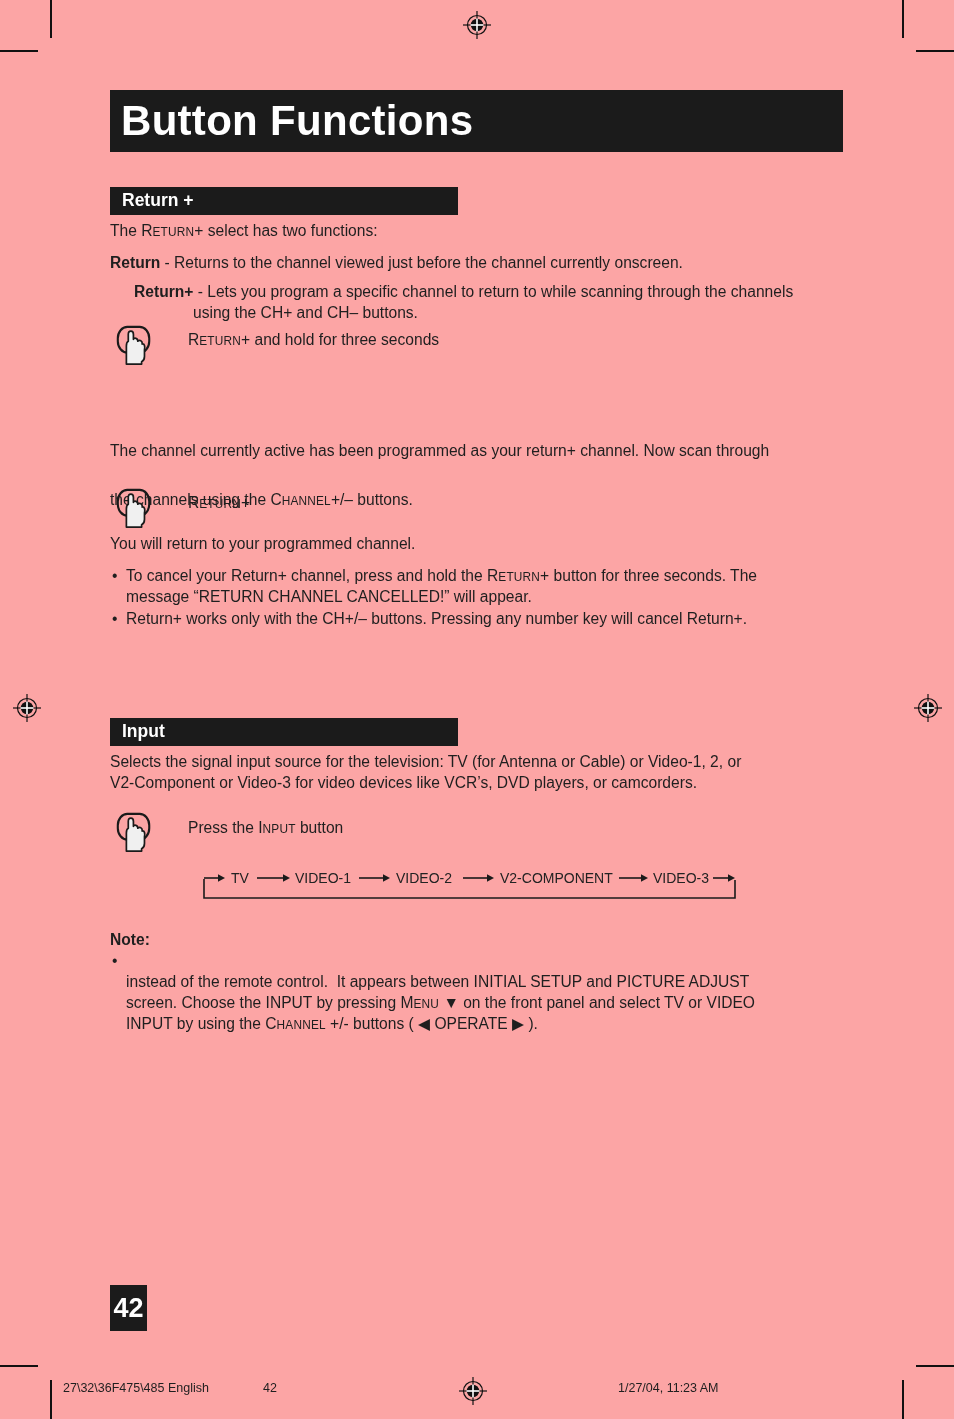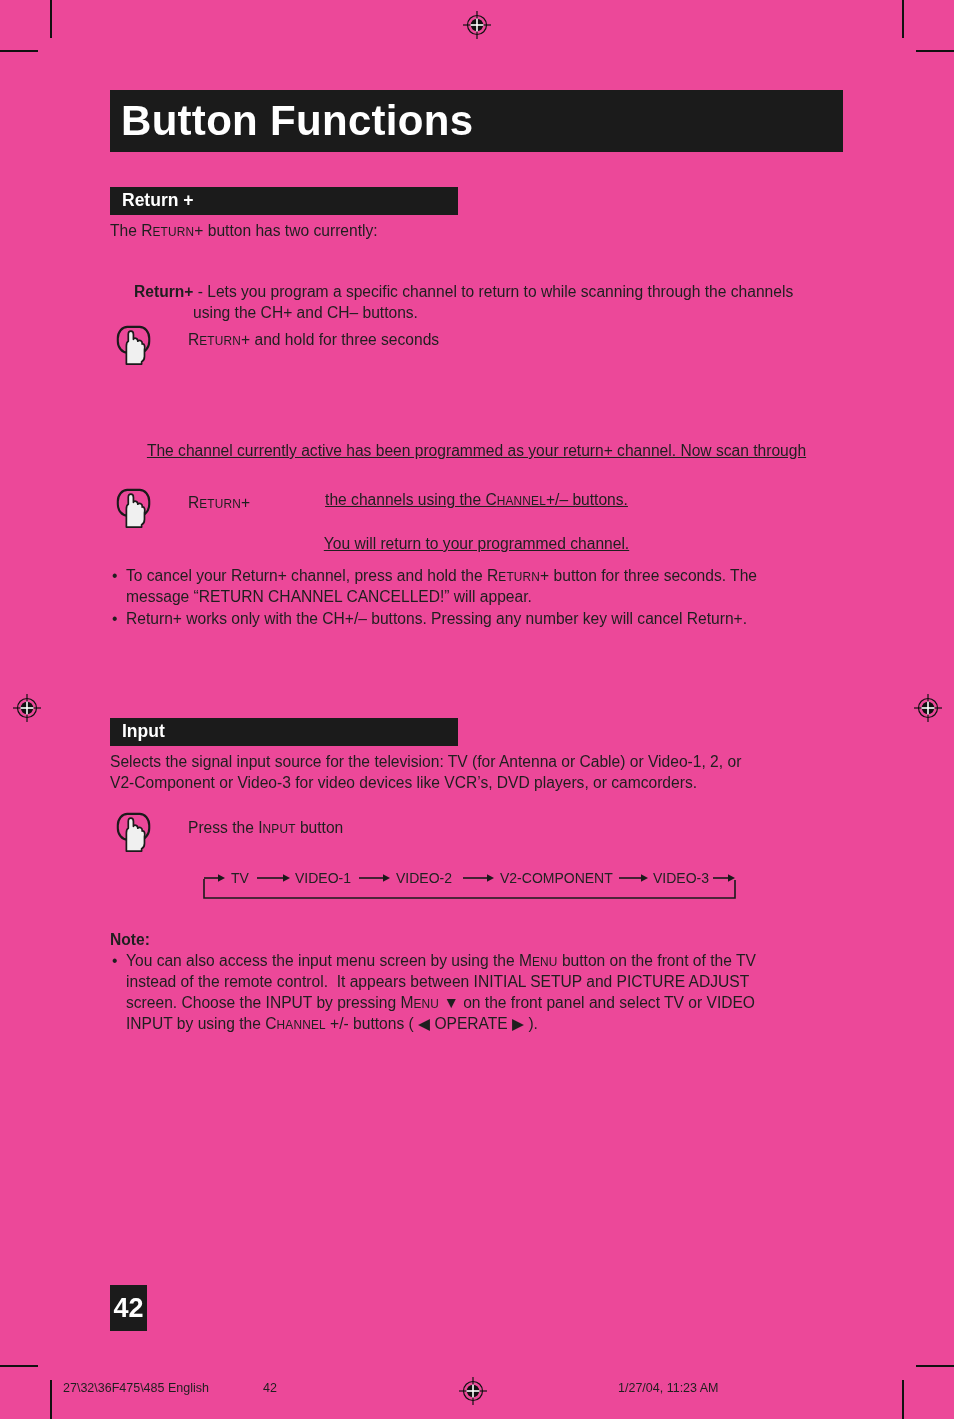--- a/index.html
+++ b/index.html
@@ -1,24 +1,24 @@
 <!DOCTYPE html>
 <html><head>
 <meta charset="utf-8">
 <style>
   html,body{margin:0;padding:0;background:#ffffff;}
-  .page{position:relative;width:954px;height:1419px;background:#ec4899;overflow:hidden;
+  .page{position:relative;width:954px;height:1419px;background:#fca5a5;overflow:hidden;
         font-family:"Liberation Sans",sans-serif;color:#1f1f1f;}
   .abs{position:absolute;}
   .banner{background:#1b1b1b;color:#ffffff;box-sizing:border-box;}
   .title-banner{left:110px;top:90px;width:733px;height:62px;font-size:42px;font-weight:bold;
                 line-height:62px;padding-left:11px;letter-spacing:.3px;}
   .sec-banner{width:348px;height:28px;font-size:17.5px;font-weight:bold;line-height:27px;padding-left:12px;}
   .txt{font-size:15.6px;line-height:20px;white-space:pre;color:#1f1f1f;}
-  .center{left:110px;width:733px;text-align:center;text-decoration:underline;}
+  .center{left:110px;width:733px;}
   .sc{font-size:.76em;letter-spacing:.2px;}
   .b{font-weight:bold;}
   .msgbox{left:345px;top:363px;width:271px;height:66px;background:#e6e6e6;border:3px solid #1a1a1a;
           box-sizing:border-box;text-align:center;font-size:15.5px;line-height:20px;padding-top:11px;}
   .cropline{background:#111;}
   .badge{left:110px;top:1285px;width:37px;height:46px;background:#1b1b1b;color:#fff;
          font-size:27px;font-weight:bold;text-align:center;line-height:46px;}
   .footer-txt{font-size:12.5px;color:#1f1f1f;white-space:pre;text-align:center;}
   svg text{font-family:"Liberation Sans",sans-serif;}
 </style>
@@ -66,21 +66,22 @@
     <circle cx="14" cy="14" r="9.5" fill="none" stroke="#111" stroke-width="1.2"></circle>
     <circle cx="14" cy="14" r="6.2" fill="#111"></circle>
     <line x1="14" y1="7.5" x2="14" y2="20.5" stroke="#fff" stroke-width="1.6"></line>
     <line x1="7.5" y1="14" x2="20.5" y2="14" stroke="#fff" stroke-width="1.6"></line>
   </svg>
 
   <div class="abs banner title-banner">Button Functions</div>
 
   <div class="abs banner sec-banner" style="left:110px;top:187px;">Return +</div>
 
-  <div class="abs txt" style="left:110px;top:221px;"><span>The R</span><span class="sc">ETURN</span><span>+ button has two currently:</span></div>
+  <div class="abs txt" style="left:110px;top:221px;"><span>The R</span><span class="sc">ETURN</span><span>+ select has two functions:</span></div>
+  <div class="abs txt" style="left:110px;top:253px;"><span class="b">Return</span><span> - Returns to the channel viewed just before the channel currently onscreen.</span></div>
   <div class="abs txt" style="left:110px;top:282px;margin-left:24px;"><span class="b">Return+</span><span> - Lets you program a specific channel to return to while scanning through the channels</span></div>
   <div class="abs txt" style="left:193px;top:303px;">using the CH+ and CH– buttons.</div>
 
   <svg class="abs" style="left:115px;top:325px;" width="38" height="40" viewBox="0 0 38 42">
     <rect x="2" y="2" width="33" height="27" rx="10" ry="12" fill="none" stroke="#1a1a1a" stroke-width="2.2"></rect>
     <path d="M11 41 L11 22 Q11 18 13 17 L13 10 Q13 6.5 15.7 6.5 Q18.4 6.5 18.4 10 L18.4 15 Q19 13.5 21 14 Q23 14.5 23 17 Q24.5 15.5 26.2 16.5 Q28 17.5 27.6 20 Q29.3 19.5 30 21.5 Q30.6 23.5 30 26 L30 33 Q30 37 27 38.5 L27 41 Z" fill="#f0f0f0" stroke="#1a1a1a" stroke-width="1.8" stroke-linejoin="round"></path>
   </svg>
   <div class="abs txt" style="left:188px;top:330px;"><span>R</span><span class="sc">ETURN</span><span>+ and hold for three seconds</span></div>
 
 
@@ -128,21 +129,20 @@
     <text x="297" y="17" font-size="14" fill="#222">V2-COMPONENT</text>
     <line x1="416" y1="12" x2="438" y2="12" stroke="#1a1a1a" stroke-width="1.6"></line>
     <polygon points="438,8.2 438,15.8 445,12" fill="#1a1a1a"></polygon>
     <text x="450" y="17" font-size="14" fill="#222">VIDEO-3</text>
     <line x1="510" y1="12" x2="525" y2="12" stroke="#1a1a1a" stroke-width="1.6"></line>
     <polygon points="525,8.2 525,15.8 532,12" fill="#1a1a1a"></polygon>
   </svg>
 
   <div class="abs txt b" style="left:110px;top:930px;">Note:</div>
   <div class="abs txt" style="left:112px;top:951px;">•</div>
-  <div class="abs txt" style="left:126px;top:951px;"><span>You can also access the input menu screen by using the M</span><span class="sc">ENU</span><span> button on the front of the TV</span></div>
   <div class="abs txt" style="left:126px;top:972px;">instead of the remote control.  It appears between INITIAL SETUP and PICTURE ADJUST</div>
   <div class="abs txt" style="left:126px;top:993px;"><span>screen. Choose the INPUT by pressing M</span><span class="sc">ENU</span><span> ▼ on the front panel and select TV or VIDEO</span></div>
   <div class="abs txt" style="left:126px;top:1014px;"><span>INPUT by using the C</span><span class="sc">HANNEL</span><span> +/- buttons ( ◀ OPERATE ▶ ).</span></div>
 
   <div class="abs badge">42</div>
 
   <div class="abs footer-txt" style="left:63px;top:1381px;">27\32\36F475\485 English</div>
   <div class="abs footer-txt" style="left:263px;top:1381px;">42</div>
   <div class="abs footer-txt" style="left:618px;top:1381px;">1/27/04, 11:23 AM</div>
 

